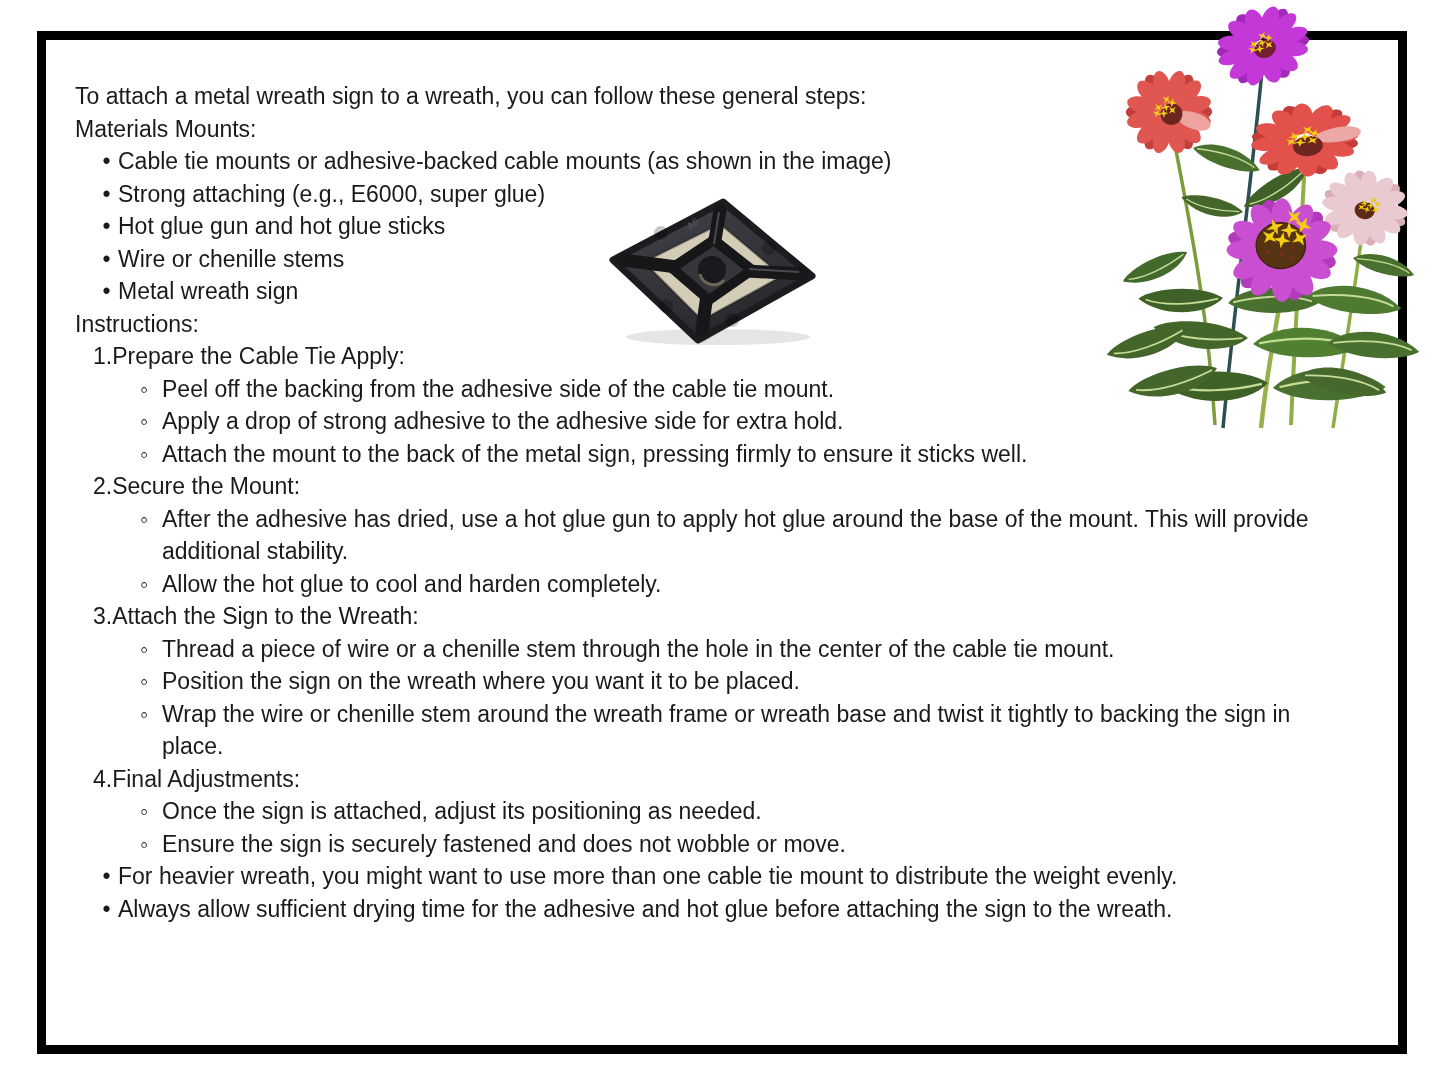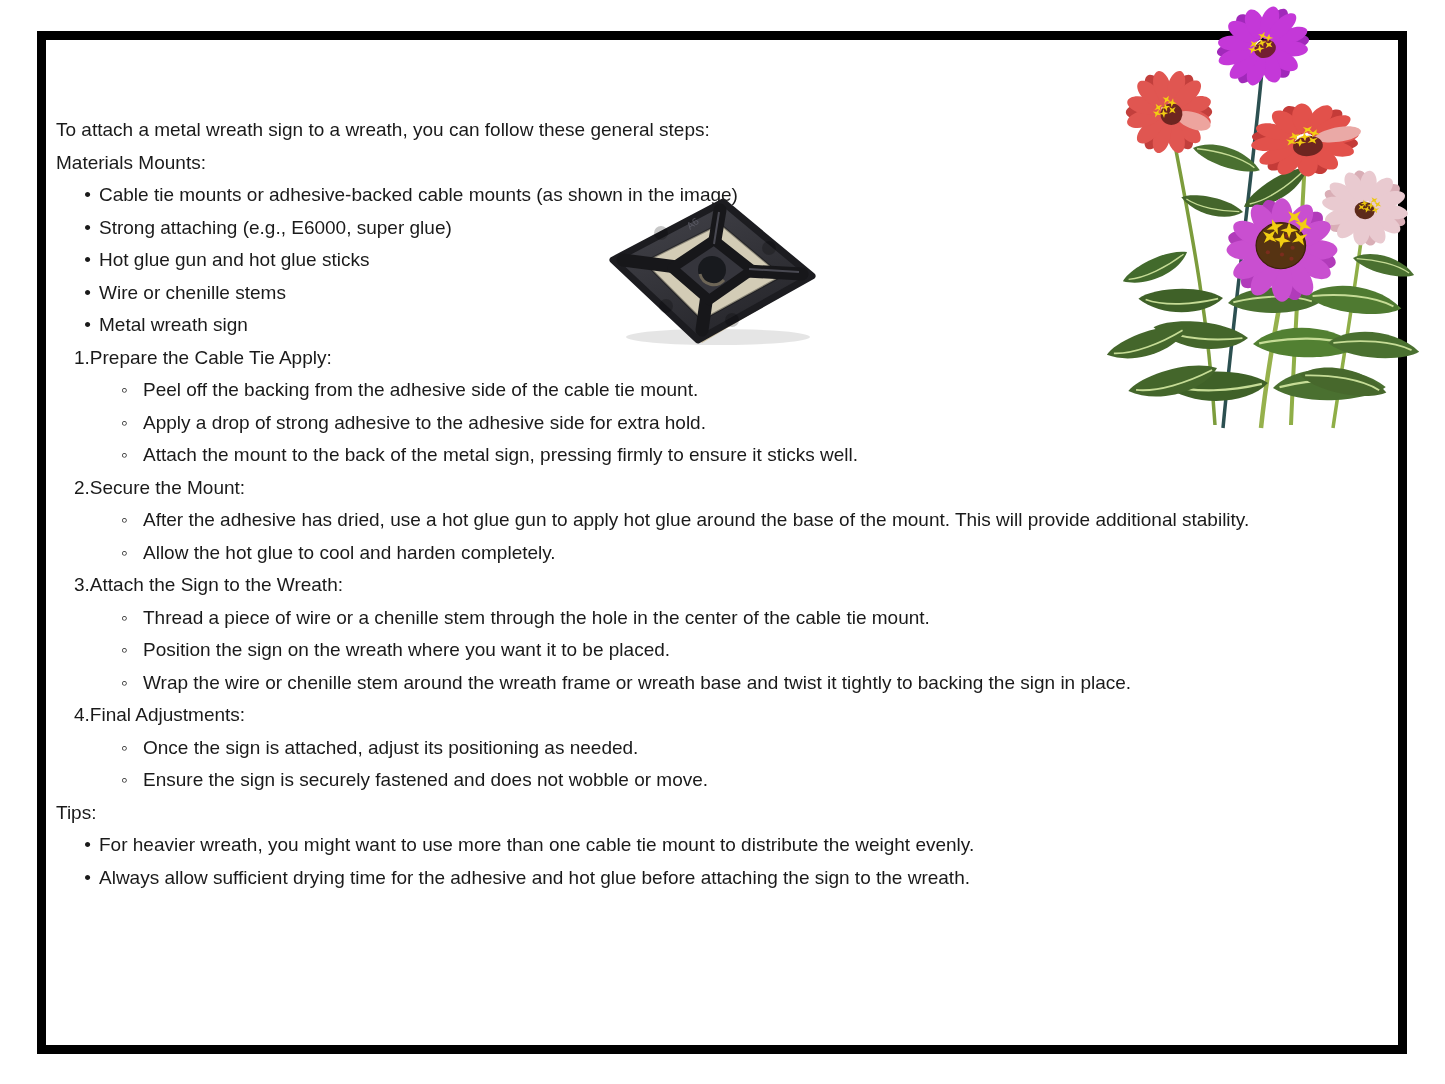--- a/index.html
+++ b/index.html
@@ -1,21 +1,21 @@
 <!DOCTYPE html>
 <html style="--page_bg: #ffffff; --frame: #000000; --text: #1a1a1a; --flower_purple: #c438d8; --flower_red: #e05651; --flower_magenta: #c94fd0; --flower_pink: #e9cad0; --flower_center_brown: #563312; --stamen_yellow: #f2ce12; --leaf_green: #4a7030; --stem_green: #8fae47; --stem_teal: #2c5051; --mount_black: #26262b; --adhesive_cream: #d3ccb6;"><head>
 <meta charset="utf-8">
 <style>
   html,body{margin:0;padding:0;background:var(--page_bg,#fff);}
   body{width:1445px;height:1084px;overflow:hidden;position:relative;
        font-family:"Liberation Sans","DejaVu Sans",sans-serif;color:var(--text,#1a1a1a);}
   .frame{position:absolute;left:37px;top:31px;width:1370px;height:1023px;
          box-sizing:border-box;border:9px solid var(--frame,#000);z-index:1;background:transparent;}
-  .content{position:absolute;left:56px;top:80px;width:1280px;z-index:2;
-           font-size:19px;line-height:32.5px;color:var(--text,#1a1a1a);margin-top:34px;}
+  .content{position:absolute;left:75px;top:80px;width:1280px;z-index:2;
+           font-size:23px;line-height:32.5px;color:var(--text,#1a1a1a);}
   .content p{margin:0;}
   .li1,.li2,.num{display:flex;align-items:flex-start;}
   .li1 .m1{flex:0 0 23px;margin-left:20px;text-align:center;}
   .num .mn{flex:0 0 auto;margin-left:18px;}
   .li2 .m2{flex:0 0 22px;margin-left:65px;}
   .t{flex:1;min-width:0;}
   .mount{position:absolute;left:606px;top:196px;width:210px;height:150px;z-index:2;}
   .flowers{position:absolute;left:1095px;top:0;width:350px;height:430px;z-index:3;}
 </style>
 </head>
@@ -43,20 +43,21 @@
     </div>
     <div class="li1">
       <span class="m1">•</span>
       <span class="t">Wire or chenille stems</span>
     </div>
     <div class="li1">
       <span class="m1">•</span>
       <span class="t">Metal wreath sign</span>
     </div>
 
+    <p>Instructions:</p>
 
     <div class="num">
       <span class="mn">1.</span>
       <span class="t">Prepare the Cable Tie Apply:</span>
     </div>
     <div class="li2">
       <span class="m2">◦</span>
       <span class="t">Peel off the backing from the adhesive side of the cable tie mount.</span>
     </div>
     <div class="li2">
@@ -104,21 +105,20 @@
     </div>
     <div class="li2">
       <span class="m2">◦</span>
       <span class="t">Once the sign is attached, adjust its positioning as needed.</span>
     </div>
     <div class="li2">
       <span class="m2">◦</span>
       <span class="t">Ensure the sign is securely fastened and does not wobble or move.</span>
     </div>
 
-    <p>Tips:</p>
     <div class="li1">
       <span class="m1">•</span>
       <span class="t">For heavier wreath, you might want to use more than one cable tie mount to distribute the weight evenly.</span>
     </div>
     <div class="li1">
       <span class="m1">•</span>
       <span class="t">Always allow sufficient drying time for the adhesive and hot glue before attaching the sign to the wreath.</span>
     </div>
 
   </div>

